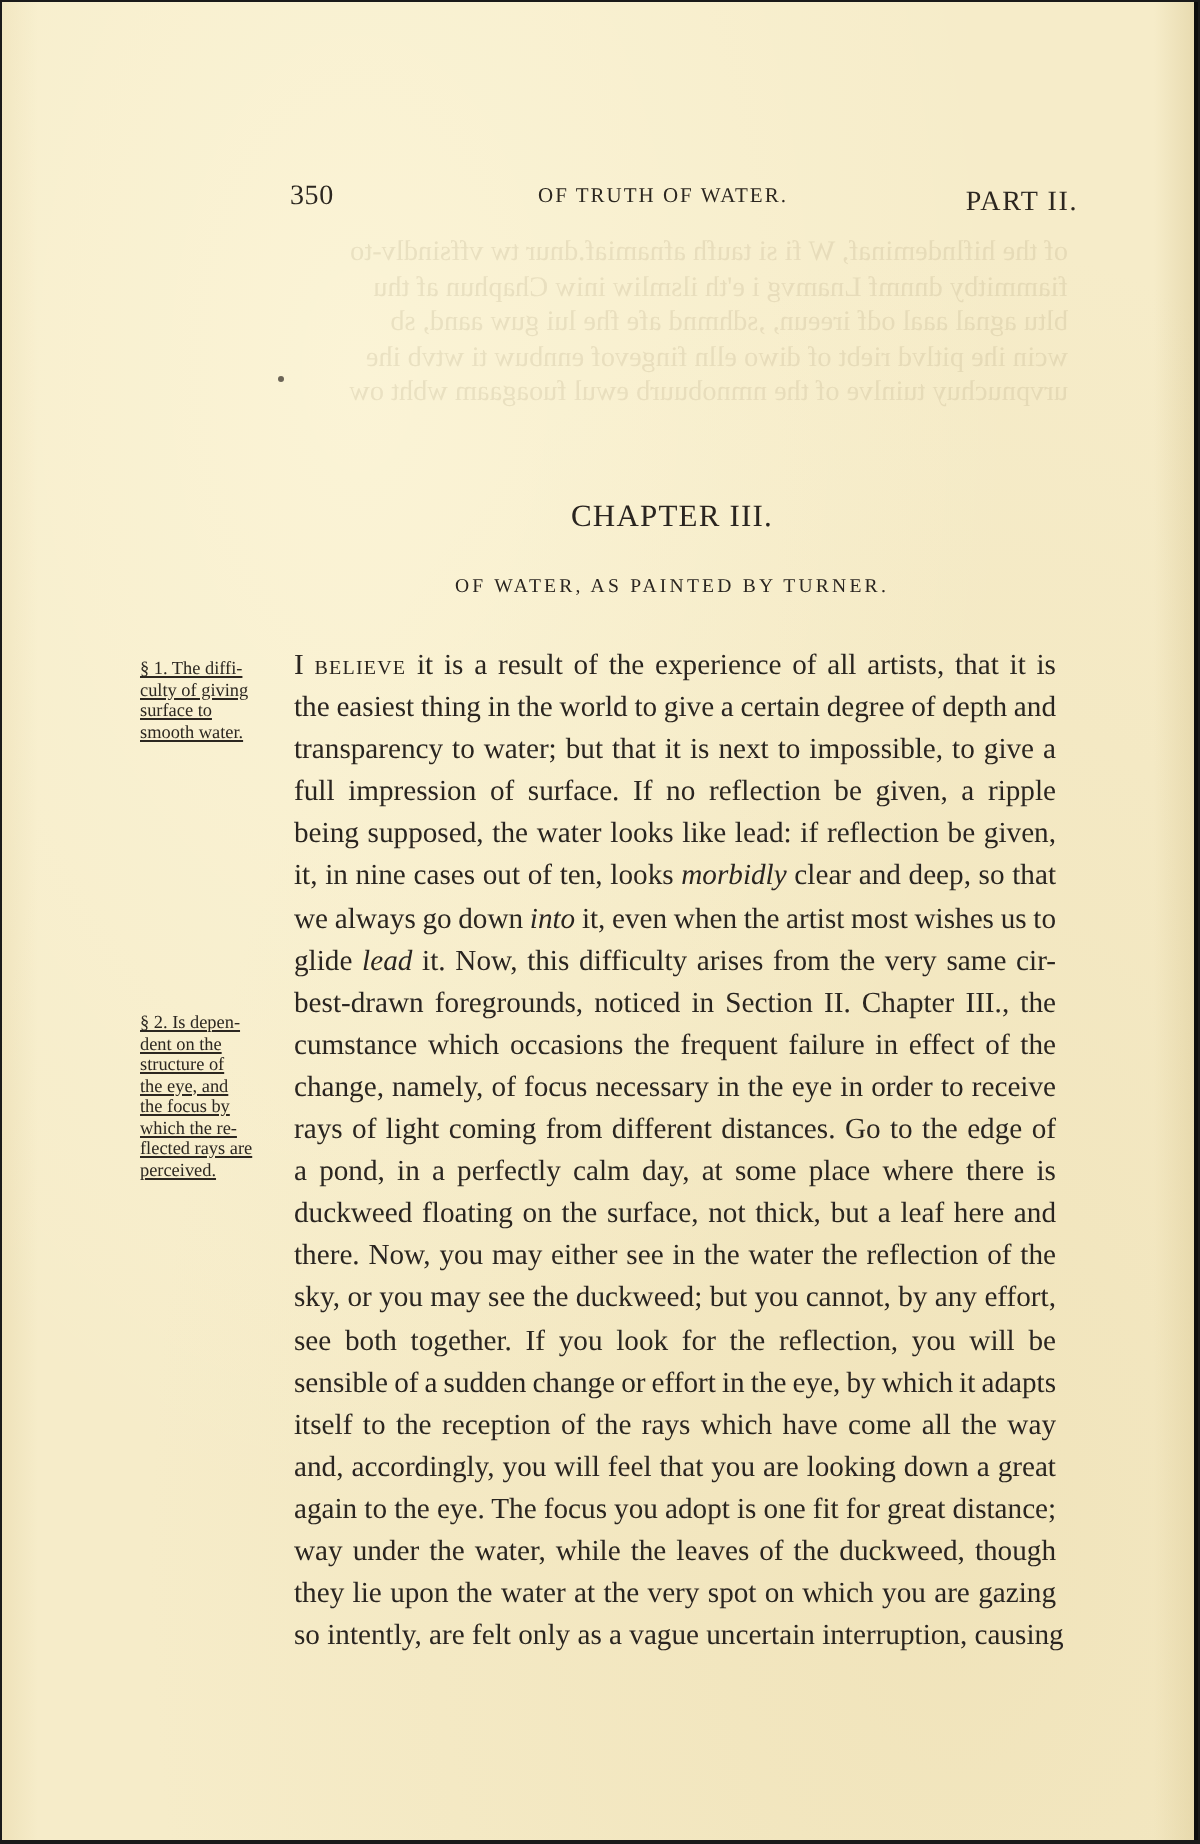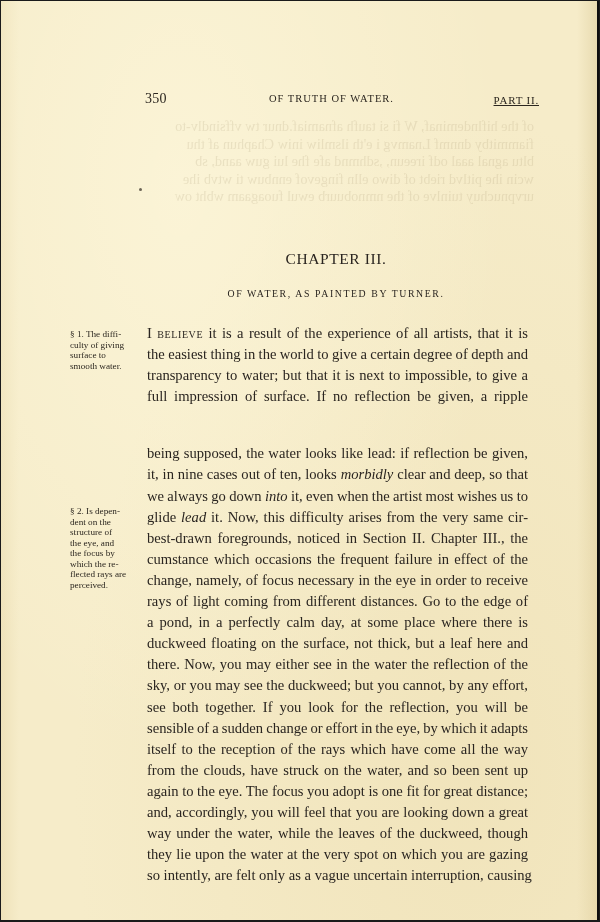--- a/index.html
+++ b/index.html
@@ -74,24 +74,23 @@
       left: 124px;
       top: 2px;
       font-size: 10.5px;
       letter-spacing: 1px;
       color: #2c2720;
     }
     .part-label {
       position: absolute;
       right: 2px;
       top: 3px;
-      font-size: 11px;
+      font-size: 14px;
       letter-spacing: 0.8px;
       color: #2c2720;
-      text-decoration: underline;
     }
 
     
     .chapter-title {
       position: absolute;
       top: 249px;
       left: 0;
       width: 670px;
       text-align: center;
       font-family: "Liberation Serif", serif;
@@ -117,20 +116,21 @@
       left: 69px;
       width: 72px;
       font-family: "Liberation Serif", serif;
       font-size: 9.2px;
       line-height: 10.5px;
       color: #2c2720;
     }
     .margin-note .line {
       display: block;
       white-space: nowrap;
+      text-decoration: underline;
     }
     #note-1 { top: 328px; }
     #note-2 { top: 505px; }
 
     
     .body-text {
       position: absolute;
       left: 146px;
       top: 322px;
       width: 381px;
@@ -196,36 +196,35 @@
     <span class="line">which the re-</span>
     <span class="line">flected rays are</span>
     <span class="line">perceived.</span>
   </div>
 
   <div class="body-text">
     <span class="line" style="display: block; width: 381px; word-spacing: 1.73326px;"><span>I</span> <span class="smallcaps">believe</span><span> it is a result of the experience of all artists, that it is</span></span>
     <span class="line" style="display: block; width: 381px; word-spacing: -0.27524px;">the easiest thing in the world to give a certain degree of depth and</span>
     <span class="line" style="display: block; width: 381px; word-spacing: 0.846354px;">transparency to water; but that it is next to impossible, to give a</span>
     <span class="line" style="display: block; width: 381px; word-spacing: 2.87926px;">full impression of surface.  If no reflection be given, a ripple</span>
-    <span class="line" style="display: block; width: 381px; word-spacing: 0.734375px; margin-top: 36px;">being supposed, the water looks like lead: if reflection be given,</span>
+    <span class="line" style="display: block; width: 381px; word-spacing: 0.734375px;">being supposed, the water looks like lead: if reflection be given,</span>
     <span class="line" style="display: block; width: 381px; word-spacing: 0.188702px;"><span>it, in nine cases out of ten, looks </span><em>morbidly</em><span> clear and deep, so that</span></span>
     <span class="line" style="display: block; width: 381px; word-spacing: -0.313702px;"><span>we always go down </span><em>into</em><span> it, even when the artist most wishes us to</span></span>
     <span class="line" style="display: block; width: 381px; word-spacing: 1.03906px;"><span>glide </span><em>lead</em><span> it.  Now, this difficulty arises from the very same cir-</span></span>
     <span class="line" style="display: block; width: 381px; word-spacing: 1.93164px;">best-drawn foregrounds, noticed in Section II. Chapter III., the</span>
     <span class="line" style="display: block; width: 381px; word-spacing: 1.7066px;">cumstance which occasions the frequent failure in effect of the</span>
     <span class="line" style="display: block; width: 381px; word-spacing: 0.427557px;">change, namely, of focus necessary in the eye in order to receive</span>
     <span class="line" style="display: block; width: 381px; word-spacing: 0.971354px;">rays of light coming from different distances.  Go to the edge of</span>
     <span class="line" style="display: block; width: 381px; word-spacing: 2.45052px;">a pond, in a perfectly calm day, at some place where there is</span>
     <span class="line" style="display: block; width: 381px; word-spacing: 1.22301px;">duckweed floating on the surface, not thick, but a leaf here and</span>
     <span class="line" style="display: block; width: 381px; word-spacing: 0.703125px;">there.  Now, you may either see in the water the reflection of the</span>
     <span class="line" style="display: block; width: 381px; word-spacing: 0.0703125px;">sky, or you may see the duckweed; but you cannot, by any effort,</span>
     <span class="line" style="display: block; width: 381px; word-spacing: 2.94141px;">see both together.  If you look for the reflection, you will be</span>
     <span class="line" style="display: block; width: 381px; word-spacing: -0.598558px;">sensible of a sudden change or effort in the eye, by which it adapts</span>
     <span class="line" style="display: block; width: 381px; word-spacing: 1.5599px;">itself to the reception of the rays which have come all the way</span>
-    <span class="line" style="display: block; width: 381px; word-spacing: 1.53776px;">from the clouds, have struck on the water, and so been sent up</span>
+    <span class="line" style="display: block; width: 381px; word-spacing: 0.348011px;">and, accordingly, you will feel that you are looking down a great</span>
     <span class="line" style="display: block; width: 381px; word-spacing: -0.0926339px;">again to the eye.  The focus you adopt is one fit for great distance;</span>
-    <span class="line" style="display: block; width: 381px; word-spacing: 0.348011px;">and, accordingly, you will feel that you are looking down a great</span>
     <span class="line" style="display: block; width: 381px; word-spacing: 1.3625px;">way under the water, while the leaves of the duckweed, though</span>
     <span class="line" style="display: block; width: 381px; word-spacing: 0.533654px;">they lie upon the water at the very spot on which you are gazing</span>
     <span class="line last">so intently, are felt only as a vague uncertain interruption, causing</span>
   </div>
 
 </div>
 
 </body></html>

